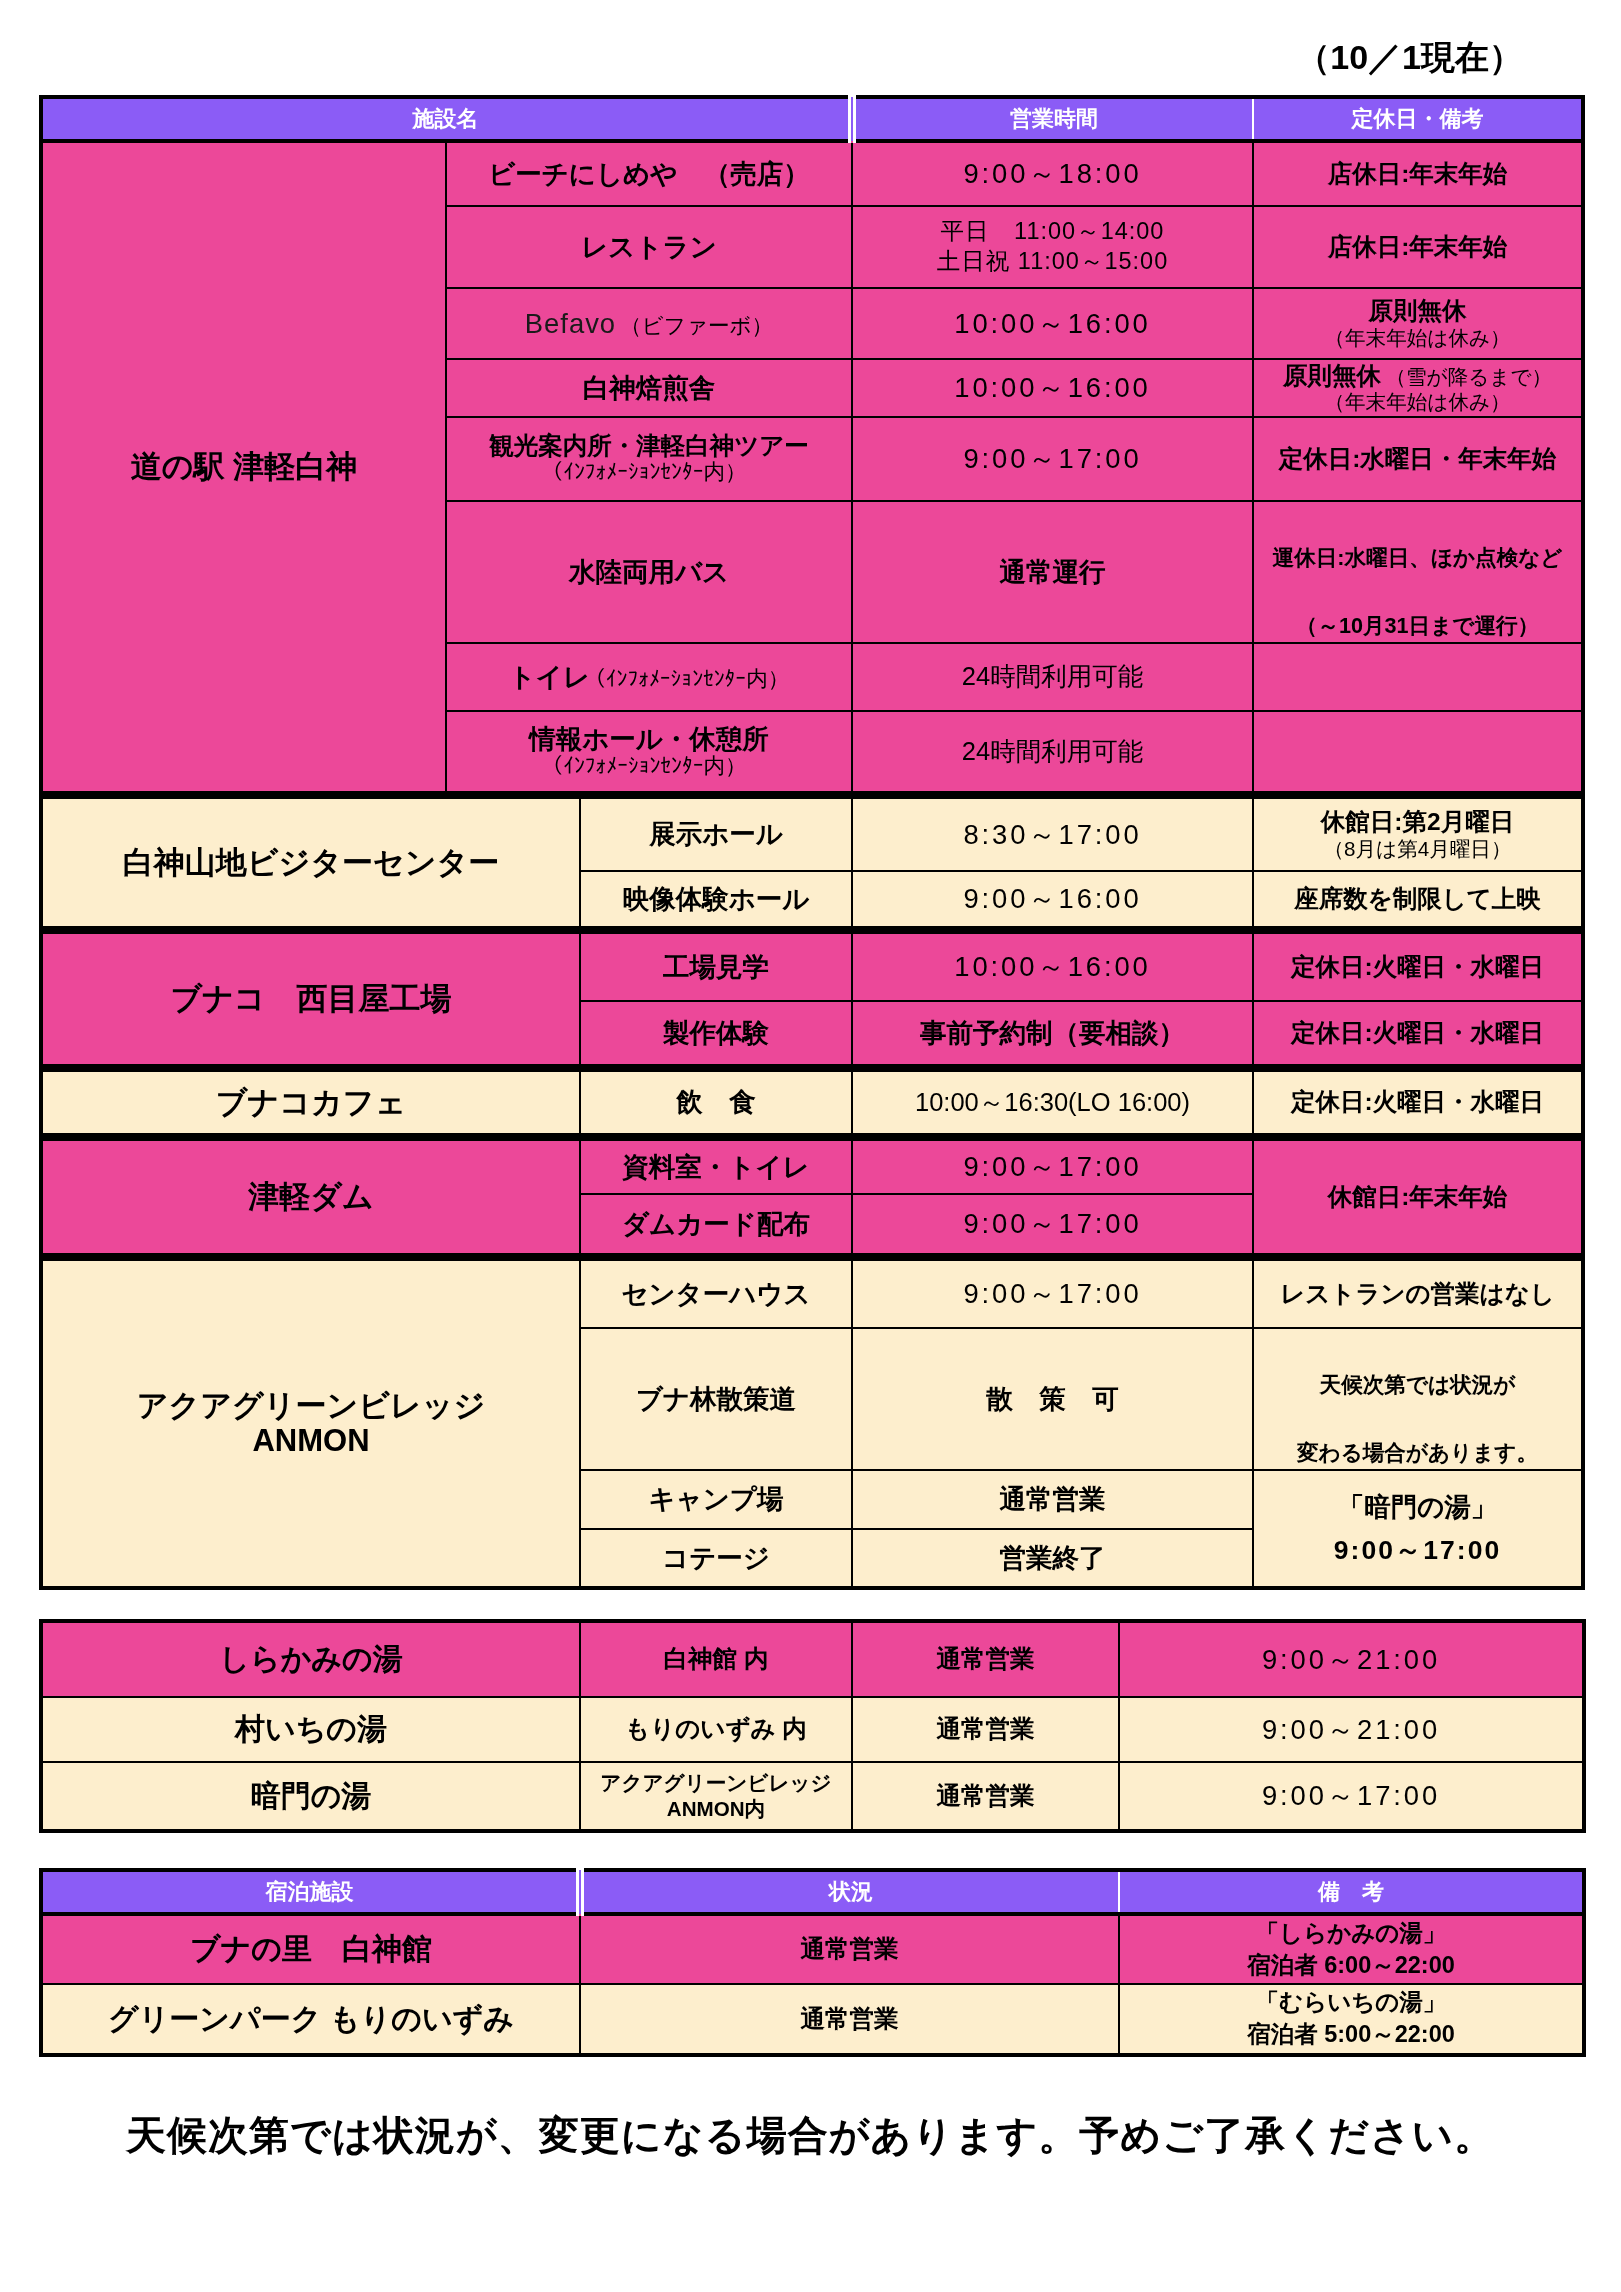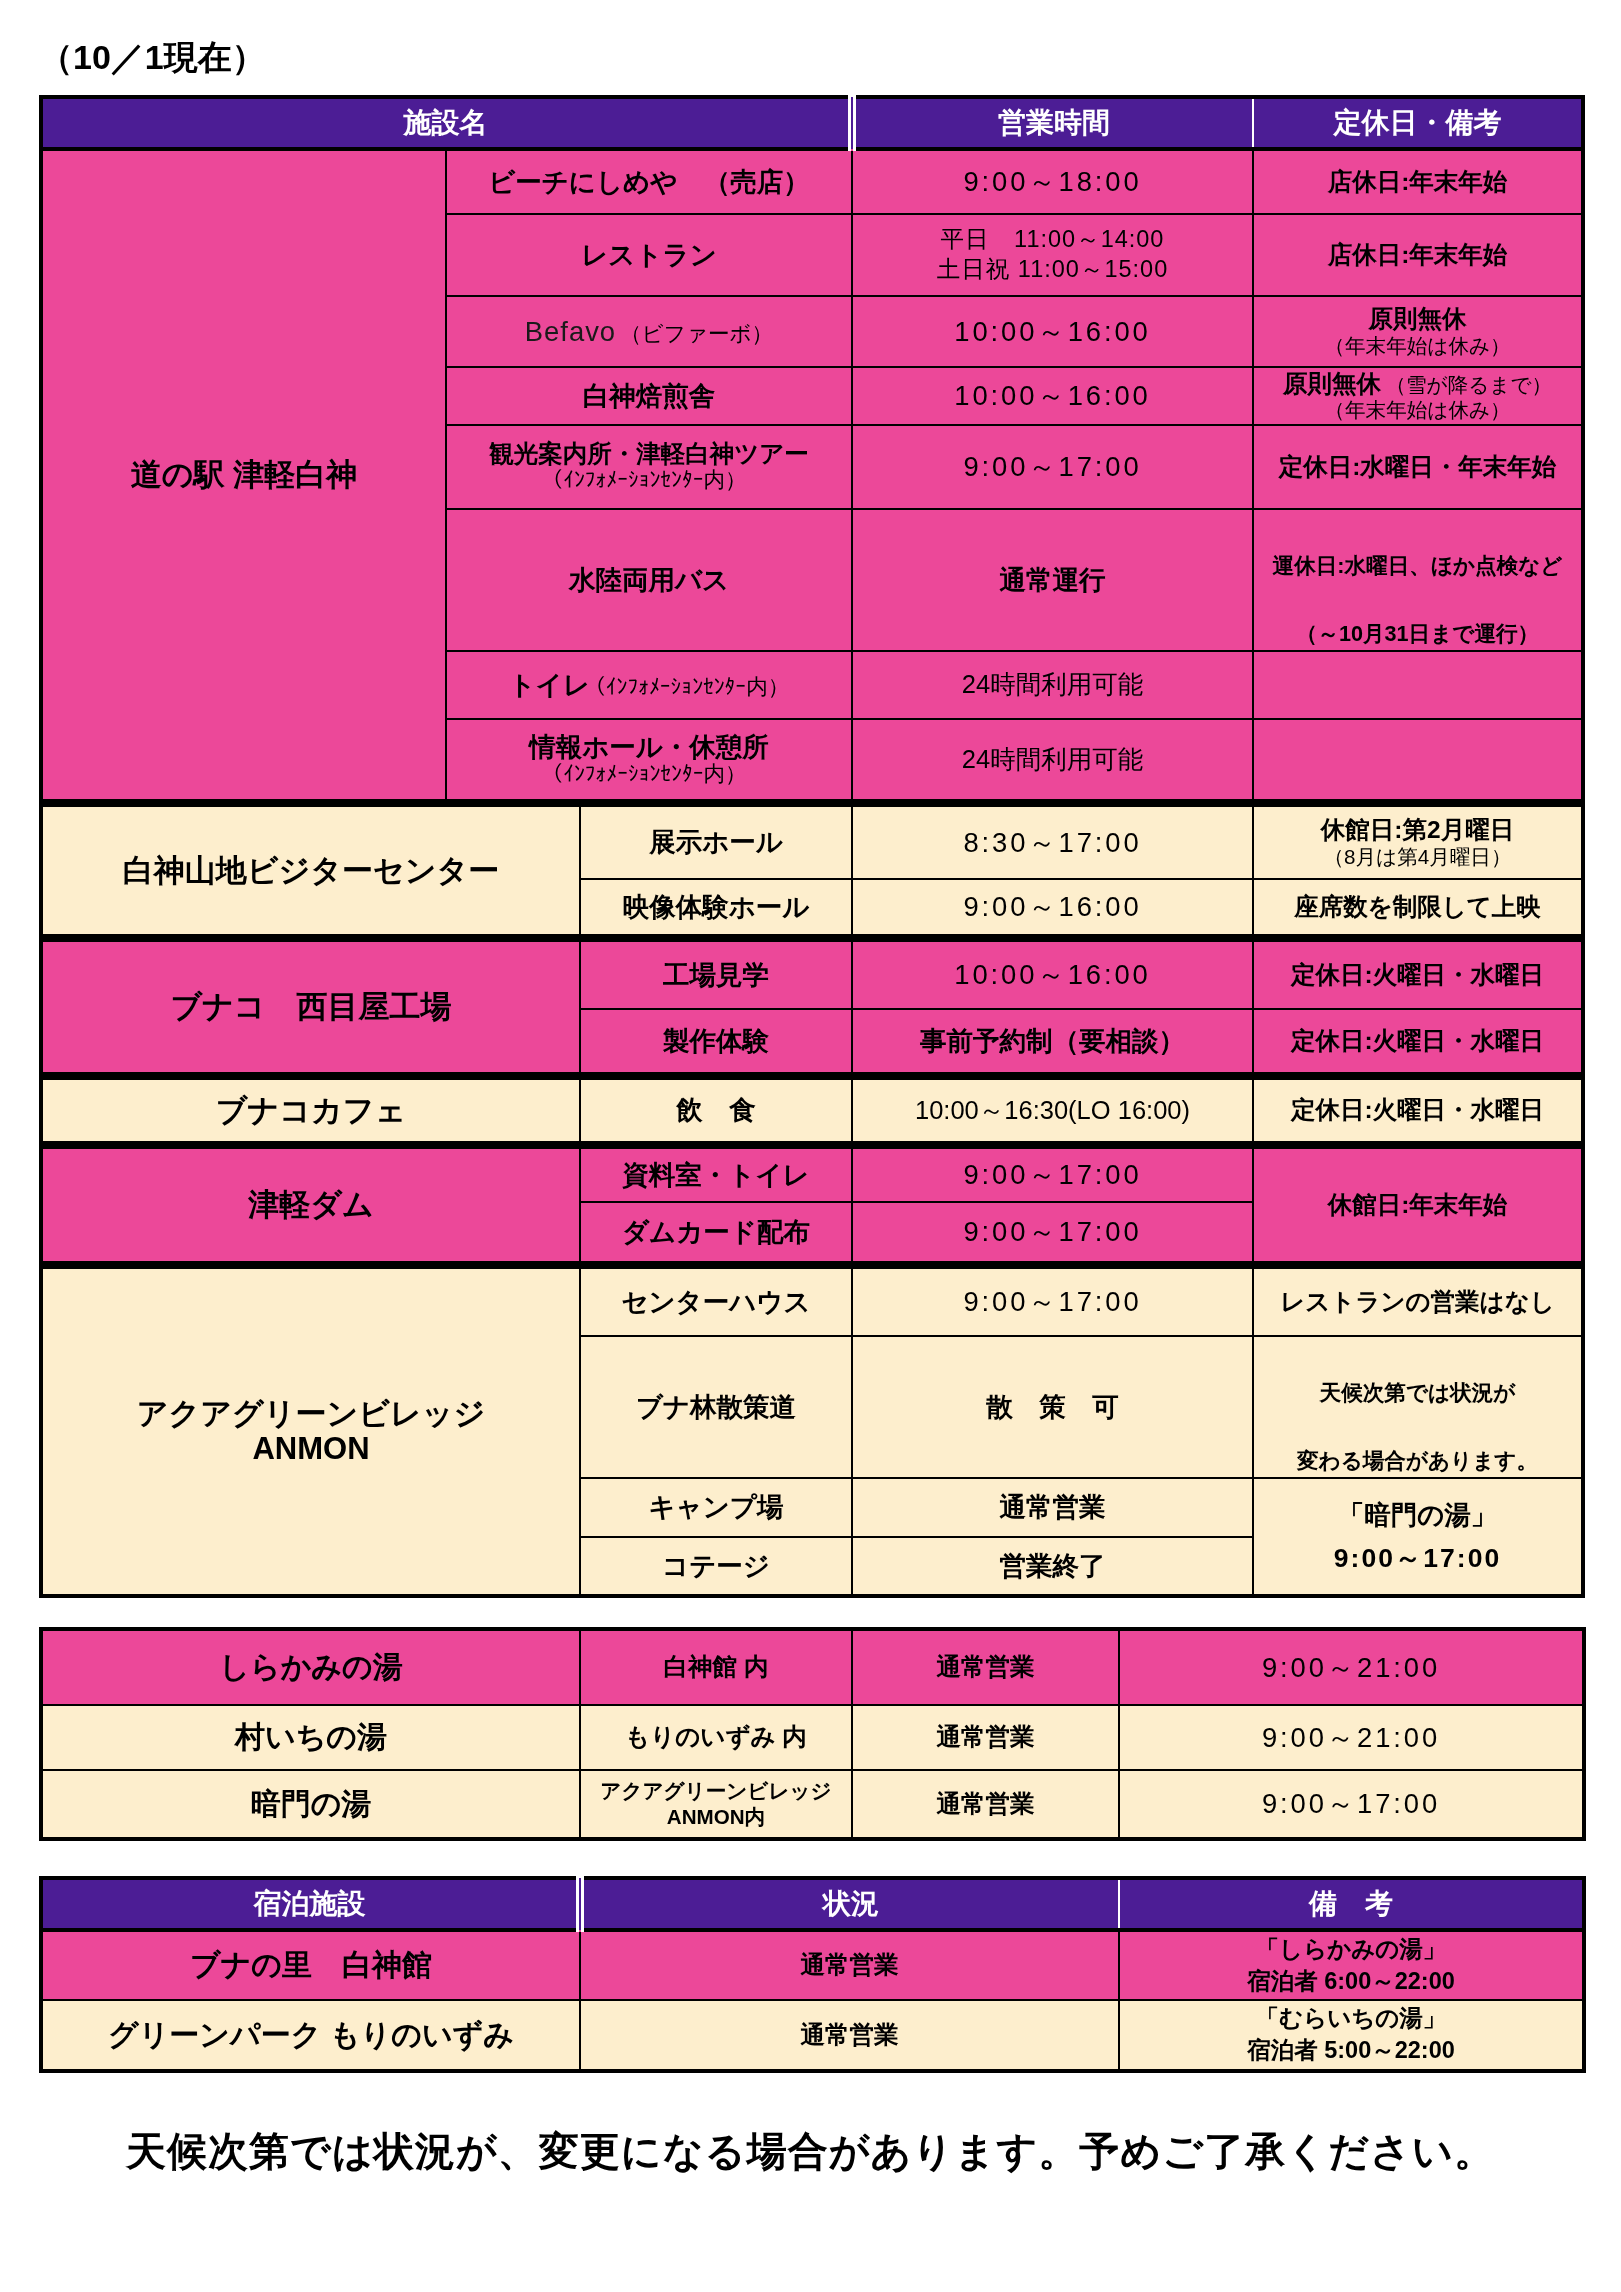--- a/index.html
+++ b/index.html
@@ -14,31 +14,31 @@
   .title-row{text-align:center;white-space:nowrap;margin-top:13.7px;}
   .title-row .deco{
     color:#000;font-size:86px;font-weight:bold;letter-spacing:5.9px;
     text-shadow:4.9px 5.9px 2.9px #9a9a9a;
   }
   .title-row .ttl{
     color:#1f3864;font-size:90px;font-weight:bold;letter-spacing:2px;
     text-shadow:4.9px 5.9px 2.9px #9a9a9a;padding:0 13.7px;
   }
   .date-line{
-    font-size:34px;font-weight:bold;
+    text-align:right;font-size:34px;font-weight:bold;
     padding-right:59px;margin:9.8px 0 13.7px 0;
   }
 
   
   table.t{
     border-collapse:collapse;table-layout:fixed;width:100%;
     border:4.9px solid #000;
   }
   table.t th{
-    background:#4c1d95;color:#fff;font-size:28px;font-weight:bold;
+    background:#8b5cf6;color:#fff;font-size:22px;font-weight:bold;
     border-bottom:4.9px solid #000;padding:4.9px 3.9px;
   }
   th.wdbl{border-left:8.8px double #fff;}
   th.wsgl{border-left:2.9px solid #fff;}
   table.t td{
     border:2.9px solid #000;text-align:center;vertical-align:middle;
     padding:2px 7.8px;line-height:1.15;
   }
   td.dbl{border-left:8.8px double #000;}
   tr.blue td{background:#ec4899;}

